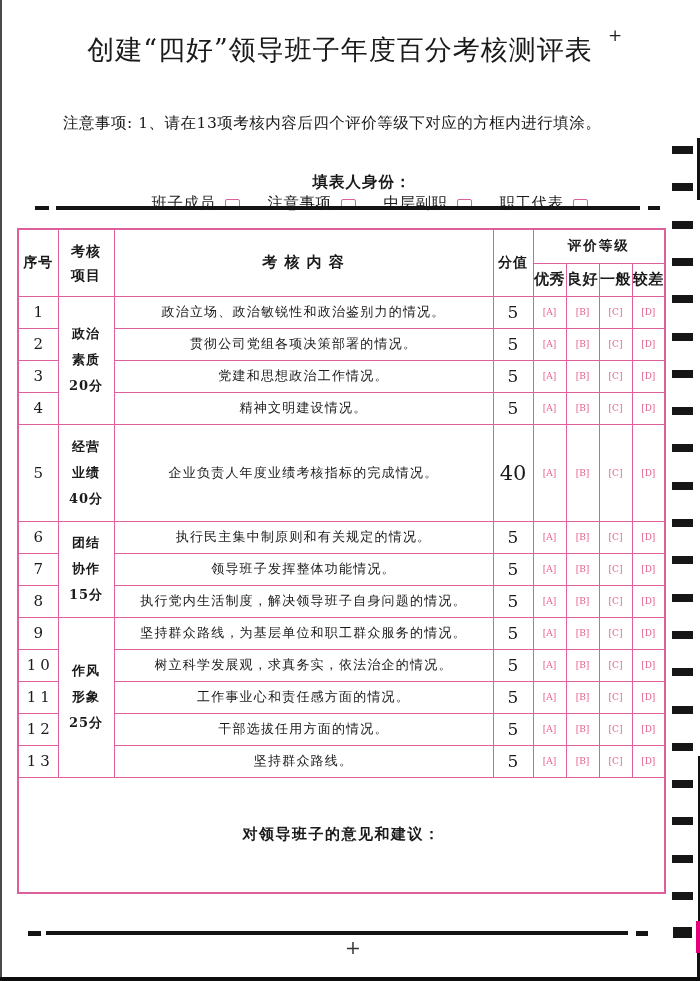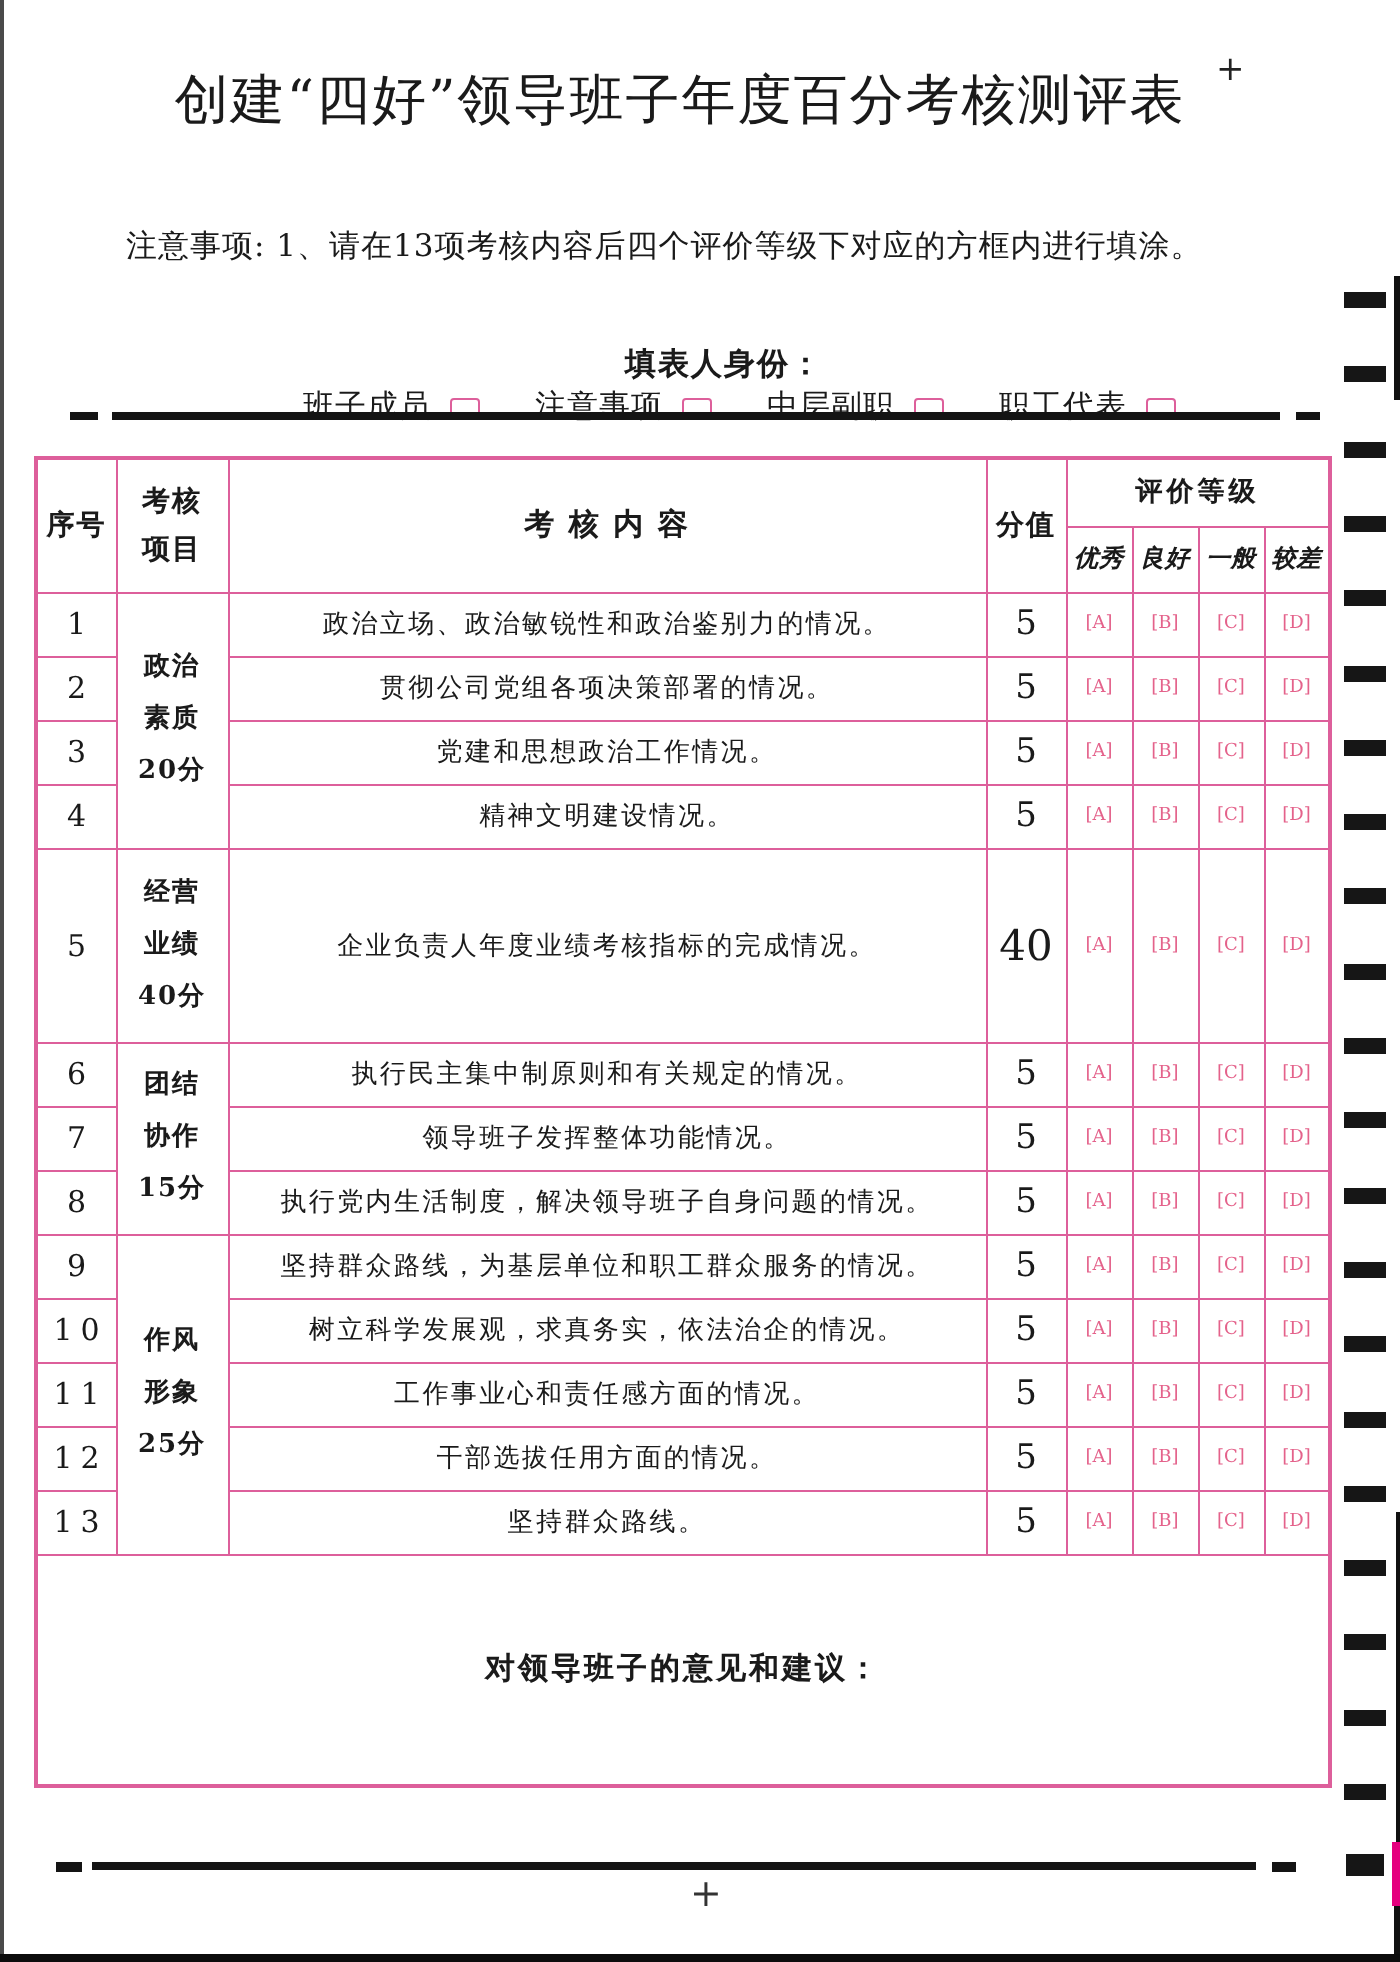--- a/index.html
+++ b/index.html
@@ -45,21 +45,21 @@
   }
   table.eval th, table.eval td {
     border:1px solid var(--pink,#dd5f9b);
     text-align:center; vertical-align:middle; padding:0;
     overflow:hidden;
   }
   th.h { font-weight:bold; font-size:14px; letter-spacing:1px; }
   th.h-cat { white-space:pre-line; line-height:24px; }
   th.h-content { font-size:15px; }
   th.h-rating { font-size:13.5px; letter-spacing:2px; }
-  th.h-level { font-weight:bold; font-size:12px; letter-spacing:0.5px;font-style:italic; }
+  th.h-level { font-weight:bold; font-size:15px; letter-spacing:0.5px; }
   td.no { font-size:15px; }
   td.cat { font-weight:bold; font-size:13px; white-space:pre-line; line-height:26px; letter-spacing:1px; }
   td.content { text-align:left; padding-left:10px; font-size:13px; letter-spacing:1.2px; }
   td.score { font-size:17px; }
   td.score.big { font-size:21px;margin-top:16px; }
   td.mark { font-size:9px; color:var(--mark,#e4628b); }
   td.comments { text-align:left; vertical-align:top; padding:11px 0 0 15px; font-weight:bold; font-size:15px; letter-spacing:1.5px; }
 </style>
 </head>
 <body>

